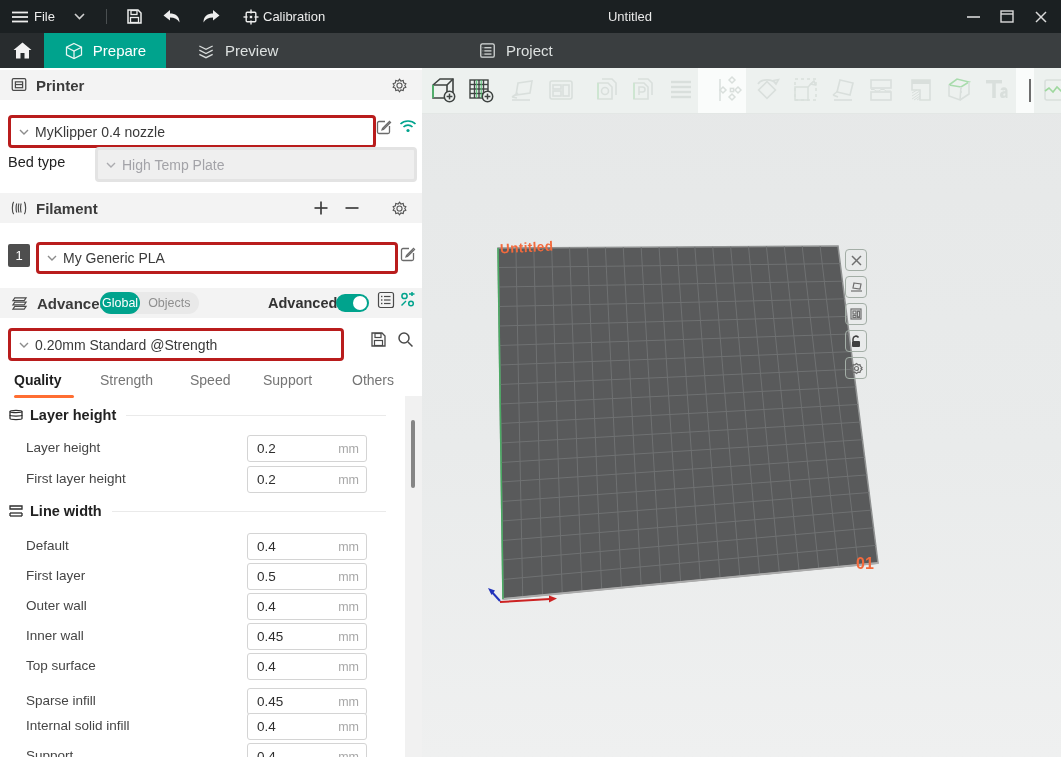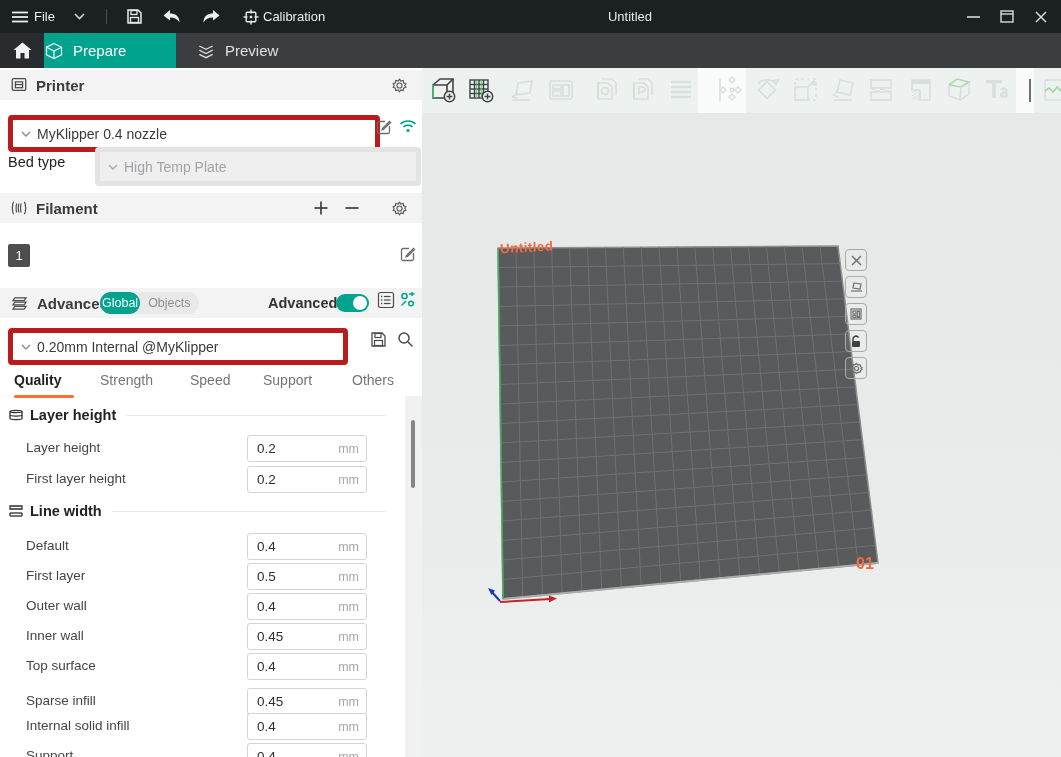--- a/index.html
+++ b/index.html
@@ -15,33 +15,33 @@
   #titlebar{left:0;top:0;width:1061px;height:33px;background:#1B2022;}
   #titlebar .item{position:absolute;top:0;height:33px;display:flex;align-items:center;color:#EDEDED;font-size:13px;}
   .tb-divider{position:absolute;left:106px;top:9px;width:1px;height:15px;background:#4A4F51;}
   #win-title{position:absolute;left:560px;top:0;width:140px;height:33px;display:flex;align-items:center;justify-content:center;color:#E8E8E8;font-size:13px;}
   .win-btn{position:absolute;top:0;width:34px;height:33px;display:flex;align-items:center;justify-content:center;color:#DADADA;}
 
   
   #tabbar{left:0;top:33px;width:1061px;height:35px;background:#3A3E40;}
   #home-btn{position:absolute;left:0;top:0;width:44px;height:35px;background:#282C2E;display:flex;align-items:center;justify-content:center;}
   .navtab{position:absolute;top:0;height:35px;display:flex;align-items:center;gap:9px;color:#DDE1E0;font-size:15px;}
-  #tab-prepare{left:44px;width:132px;background:#00A38D;color:#FFFFFF;justify-content:flex-start;}
+  #tab-prepare{left:44px;width:122px;background:#00A38D;color:#FFFFFF;justify-content:center;}
   #tab-preview{left:196px;width:126px;}
   #tab-device{left:338px;width:104px;}
   #tab-project{left:478px;width:100px;}
   .chev-circle{position:absolute;top:39px;width:24px;height:24px;border-radius:50%;background:#00A38D;display:flex;align-items:center;justify-content:center;}
   .action-pill{position:absolute;top:39px;height:24px;border-radius:12px;background:#8F9492;color:#5E6462;font-size:14px;display:flex;align-items:center;justify-content:center;}
 
   
   #sidebar{left:0;top:68px;width:422px;height:603px;background:#FFFFFF;}
   .sec-head{position:absolute;left:0;width:422px;height:30px;background:#F3F3F3;display:flex;align-items:center;}
   .sec-head .ttl{font-size:15px;font-weight:600;color:#3B3B3B;margin-left:8px;}
   .hicon{margin-left:10px;display:flex;align-items:center;}
-  .combo{position:absolute;background:#fff;border:5px solid #b91c1c;border-radius:4px;display:flex;align-items:center;font-size:14px;color:#3A3A3A;}
+  .combo{position:absolute;background:#fff;border:3px solid #b91c1c;border-radius:4px;display:flex;align-items:center;font-size:14px;color:#3A3A3A;}
   .combo .chev{margin:0 6px 0 8px;}
   .combo.disabled{background:#EFEFEF;border-color:#E3E3E3;color:#A3A3A8;}
   .mini-icon{position:absolute;display:flex;align-items:center;justify-content:center;}
   .badge{position:absolute;background:#4E4E4E;color:#fff;font-size:13px;display:flex;align-items:center;justify-content:center;border-radius:2px;}
   .scope-pill{position:absolute;height:22px;background:#E9E9E9;border-radius:11px;display:flex;align-items:center;font-size:12.5px;}
   .scope-on{height:22px;padding:0 2px;border-radius:11px;background:#00A38D;color:#fff;display:flex;align-items:center;}
   .scope-off{padding:0 8px;color:#8F8F8F;}
   .adv-label{position:absolute;font-size:14.5px;font-weight:600;color:#333;}
   .toggle{position:absolute;width:33px;height:18px;border-radius:9px;background:#00A38D;}
   .toggle .knob{position:absolute;right:2px;top:2px;width:14px;height:14px;border-radius:50%;background:#fff;}
@@ -170,20 +170,36 @@
       <svg width="20" height="20" viewBox="0 0 24 24">
           <g fill="none" stroke="#D8DCDB" stroke-width="1.6">
             <polyline points="4,6 12,10 20,6"></polyline>
             <polyline points="4,11 12,15 20,11"></polyline>
             <polyline points="4,16 12,20 20,16"></polyline>
           </g>
         </svg>
     </span>
     <span>Preview</span>
   </div>
+  <div id="tab-project" class="navtab">
+    <span>
+      <svg width="19" height="19" viewBox="0 0 24 24">
+          <g fill="none" stroke="#D8DCDB" stroke-width="1.6">
+            <rect x="3.5" y="3.5" width="17" height="17" rx="2"></rect>
+            <line x1="8" y1="8.5" x2="17" y2="8.5"></line>
+            <line x1="8" y1="12.5" x2="17" y2="12.5"></line>
+            <line x1="8" y1="16.5" x2="17" y2="16.5"></line>
+            <line x1="6" y1="8.5" x2="6.6" y2="8.5"></line>
+            <line x1="6" y1="12.5" x2="6.6" y2="12.5"></line>
+            <line x1="6" y1="16.5" x2="6.6" y2="16.5"></line>
+          </g>
+        </svg>
+    </span>
+    <span>Project</span>
+  </div>
 
   <div class="chev-circle" style="left:768px;">
     <svg width="11" height="7" viewBox="0 0 11 7">
         <polyline points="1,1 5.5,5.5 10,1" fill="none" stroke="#fff" stroke-width="1.8"></polyline>
       </svg>
   </div>
   <div class="action-pill" style="left:794px;width:88px;">Slice plate</div>
   <div class="chev-circle" style="left:914px;">
     <svg width="11" height="7" viewBox="0 0 11 7">
         <polyline points="1,1 5.5,5.5 10,1" fill="none" stroke="#fff" stroke-width="1.8"></polyline>
@@ -278,20 +294,28 @@
     <span class="mini-icon" style="position:absolute;right:14px;">
       <svg width="17" height="17" viewBox="0 0 20 20">
           <g fill="none" stroke="#555" stroke-width="1.3">
             <circle cx="10" cy="10" r="3"></circle>
             <path d="M10 2.5 L11.6 4.8 L14.4 4 L14.8 6.9 L17.5 8 L16.2 10 L17.5 12 L14.8 13.1 L14.4 16 L11.6 15.2 L10 17.5 L8.4 15.2 L5.6 16 L5.2 13.1 L2.5 12 L3.8 10 L2.5 8 L5.2 6.9 L5.6 4 L8.4 4.8 Z"></path>
           </g>
         </svg>
     </span>
   </div>
   <div class="badge" style="left:8px;top:176px;width:22px;height:23px;">1</div>
+  <div class="combo" style="left:36px;top:174px;width:356px;height:26px;">
+    <span class="chev">
+        <svg width="10" height="6" viewBox="0 0 10 6">
+          <polyline points="1,1 5,5 9,1" fill="none" stroke="#8C8C8C" stroke-width="1.4"></polyline>
+        </svg>
+      </span>
+    <span>My Generic PLA</span>
+  </div>
   <span class="mini-icon" style="left:400px;top:178px;">
     <svg width="16" height="16" viewBox="0 0 16 16">
         <g fill="none" stroke="#6B6B6B" stroke-width="1.3">
           <path d="M9 2.5 H3 A1.5 1.5 0 0 0 1.5 4 V13 A1.5 1.5 0 0 0 3 14.5 H12 A1.5 1.5 0 0 0 13.5 13 V7"></path>
           <path d="M6.5 9.5 L13.5 2.5 L14.5 3.5 L7.5 10.5 L6 10.9 Z"></path>
         </g>
       </svg>
   </span>
 
   <div class="sec-head" style="top:220px;">
@@ -339,21 +363,21 @@
           <line x1="2.5" y1="14.5" x2="7" y2="10"></line>
         </g>
       </svg>
   </span>
   <div class="combo" style="left:8px;top:260px;width:330px;height:27px;">
     <span class="chev">
         <svg width="10" height="6" viewBox="0 0 10 6">
           <polyline points="1,1 5,5 9,1" fill="none" stroke="#8C8C8C" stroke-width="1.4"></polyline>
         </svg>
       </span>
-    <span>0.20mm Internal @MyKlipper</span>
+    <span>0.20mm Standard @Strength</span>
   </div>
   <span class="mini-icon" style="left:370px;top:263px;">
     <svg width="17" height="17" viewBox="0 0 17 17">
         <path d="M2 2 h10 l3 3 v10 h-13 z" fill="none" stroke="#4A4A4A" stroke-width="1.3"></path>
         <rect x="5" y="2.5" width="6" height="4" fill="none" stroke="#4A4A4A" stroke-width="1.2"></rect>
         <rect x="4.5" y="9.5" width="8" height="5" fill="none" stroke="#4A4A4A" stroke-width="1.2"></rect>
       </svg>
   </span>
   <span class="mini-icon" style="left:397px;top:263px;">
     <svg width="17" height="17" viewBox="0 0 17 17">

